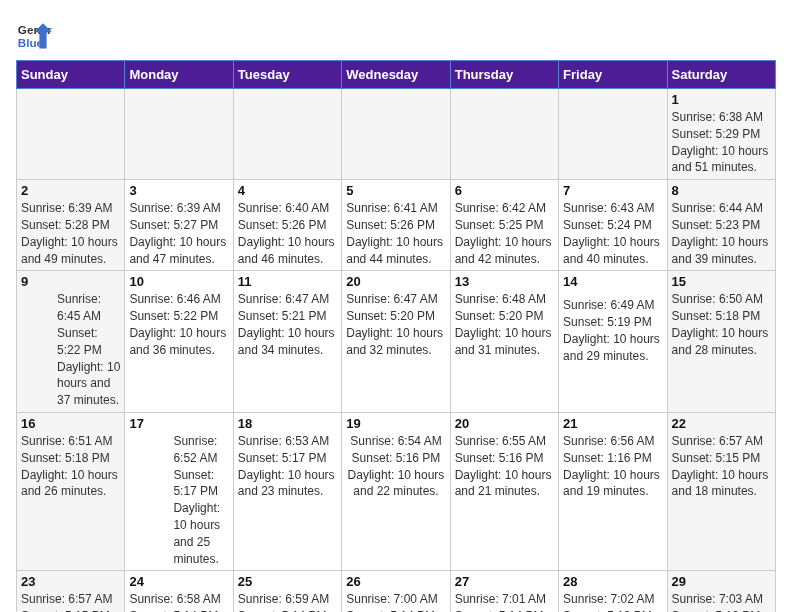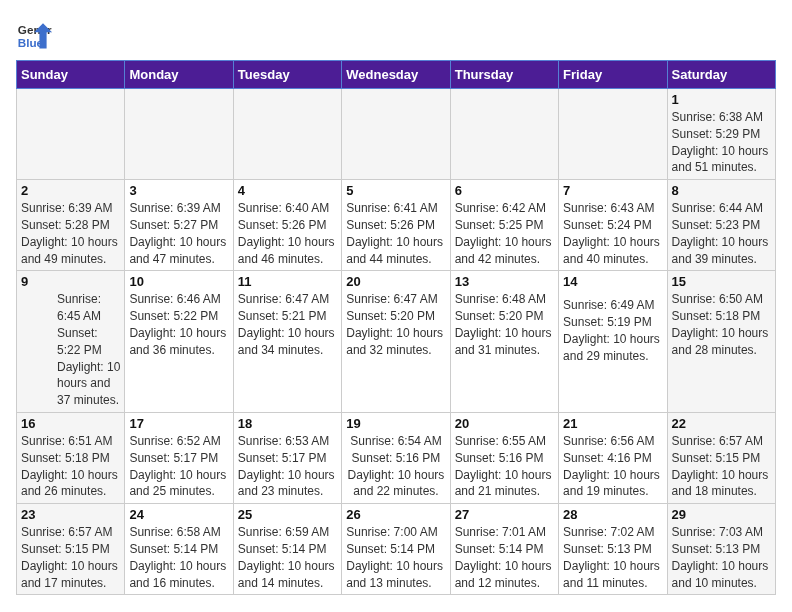--- a/index.html
+++ b/index.html
@@ -223,21 +223,21 @@
         </tr>
         <tr>
           <td class="weekend">
             <span class="day-number">16</span>
             <div class="day-info" style="white-space: pre-line;">Sunrise: 6:51 AM
 Sunset: 5:18 PM
 Daylight: 10 hours and 26 minutes.</div>
           </td>
           <td>
             <span class="day-number">17</span>
-            <div class="day-info" style="white-space: pre-line;">Sunrise: 6:52 AM
+            <div class="day-info" style="white-space: pre-line; margin-left: 44px;">Sunrise: 6:52 AM
 Sunset: 5:17 PM
 Daylight: 10 hours and 25 minutes.</div>
           </td>
           <td>
             <span class="day-number">18</span>
             <div class="day-info" style="white-space: pre-line;">Sunrise: 6:53 AM
 Sunset: 5:17 PM
 Daylight: 10 hours and 23 minutes.</div>
           </td>
           <td>
@@ -248,21 +248,21 @@
           </td>
           <td>
             <span class="day-number">20</span>
             <div class="day-info" style="white-space: pre-line;">Sunrise: 6:55 AM
 Sunset: 5:16 PM
 Daylight: 10 hours and 21 minutes.</div>
           </td>
           <td>
             <span class="day-number">21</span>
             <div class="day-info" style="white-space: pre-line;">Sunrise: 6:56 AM
-Sunset: 4:16 PM
+Sunset: 1:16 PM
 Daylight: 10 hours and 19 minutes.</div>
           </td>
           <td class="weekend">
             <span class="day-number">22</span>
             <div class="day-info" style="white-space: pre-line;">Sunrise: 6:57 AM
 Sunset: 5:15 PM
 Daylight: 10 hours and 18 minutes.</div>
           </td>
         </tr>
         <tr>

